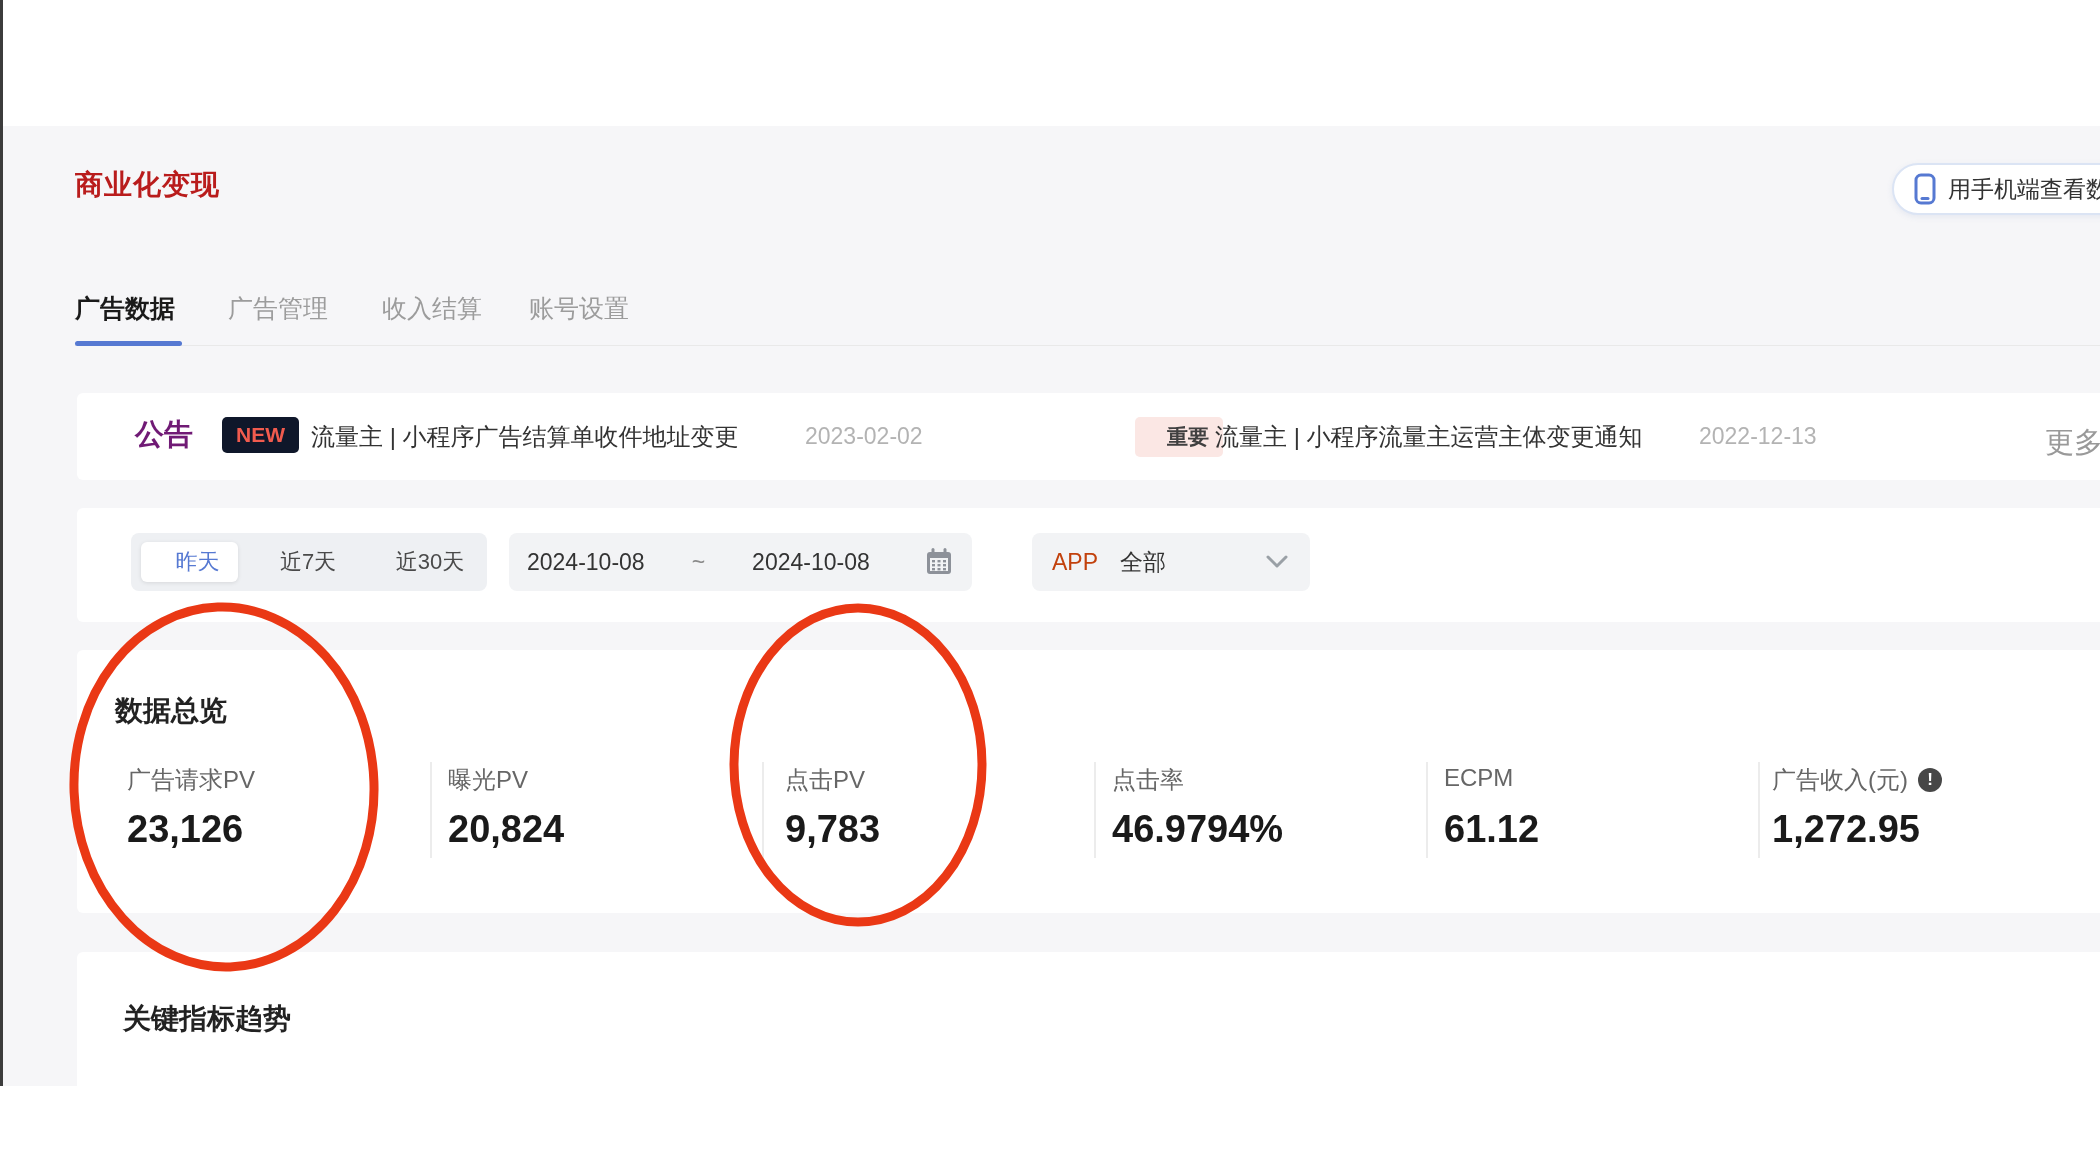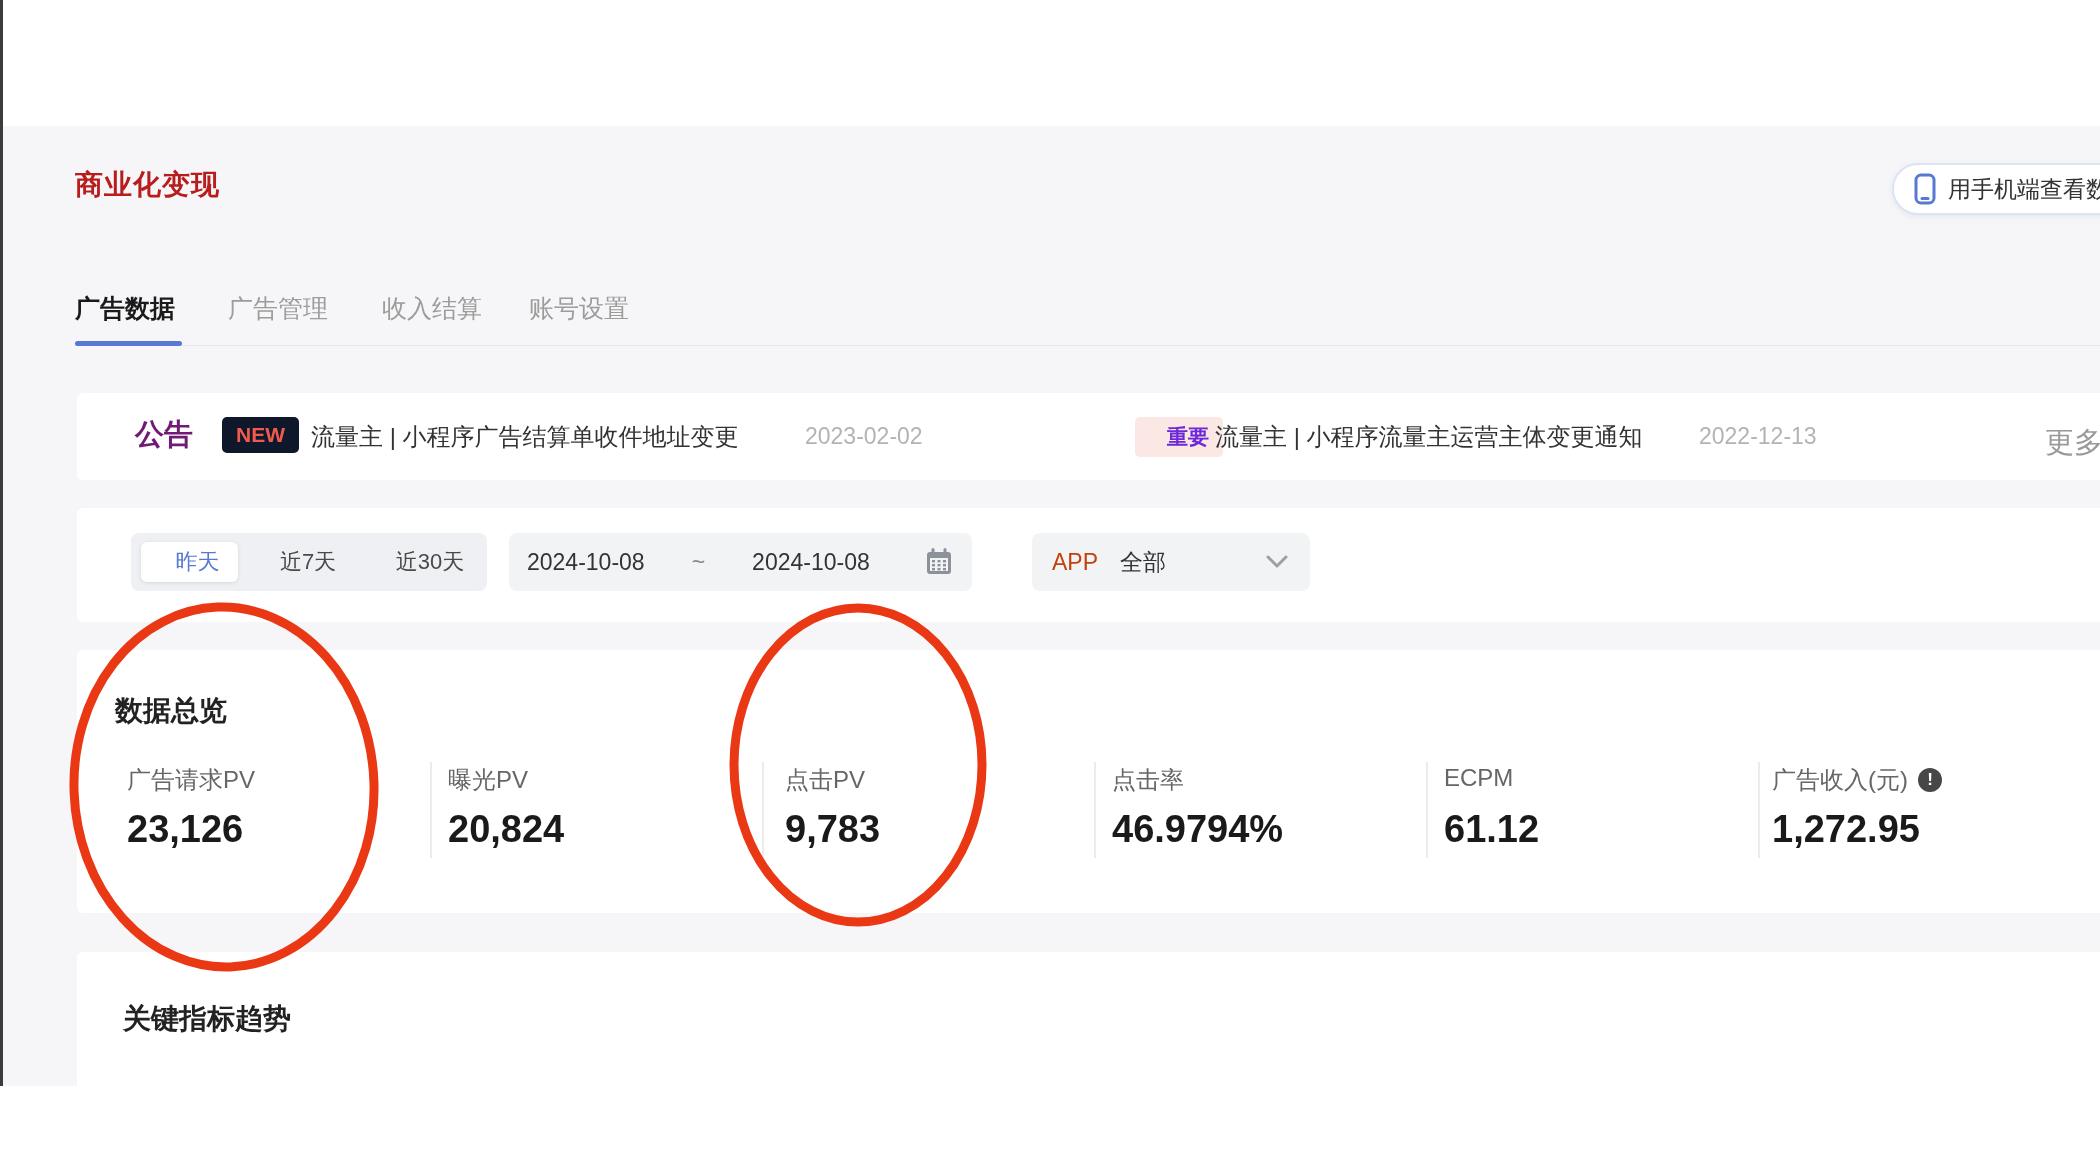--- a/index.html
+++ b/index.html
@@ -20,21 +20,21 @@
   
   .card{position:absolute;left:77px;width:2040px;background:#ffffff;border-radius:6px;}
   .card.announcement{top:393px;height:87px;}
   .card.filterbar{top:508px;height:114px;}
   .card.metrics{top:650px;height:263px;}
   .card.trend{top:952px;height:204px;}
   
   .ann-label{position:absolute;left:50px;top:22px;font-size:29px;font-weight:bold;color:#701a75;margin-left:8px;}
   .badge{position:absolute;top:24px;font-size:21px;font-weight:bold;border-radius:5px;padding:6px 14px;white-space:nowrap;}
   .badge.new{left:145px;color:#f15b4e;background:#0f172a;}
-  .badge.important{left:1058px;color:#6d28d9;background:#fbe7e4;padding-left:32px;}
+  .badge.important{left:1058px;color:#404040;background:#fbe7e4;padding-left:32px;}
   .ann-title{position:absolute;top:28px;font-size:24px;color:#333;white-space:nowrap;cursor:pointer;}
   .ann-title.t1{left:234px;}
   .ann-title.t2{left:1138px;}
   .ann-date{position:absolute;top:30px;font-size:23px;color:#b3b3b3;white-space:nowrap;}
   .ann-date.d1{left:728px;}
   .ann-date.d2{left:1622px;}
   .ann-more{position:absolute;left:1968px;top:30px;font-size:29px;color:#999;cursor:pointer;white-space:nowrap;}
   
   .segmented{position:absolute;left:54px;top:25px;width:356px;height:58px;background:#eef0f3;border-radius:8px;
     display:flex;align-items:center;}

